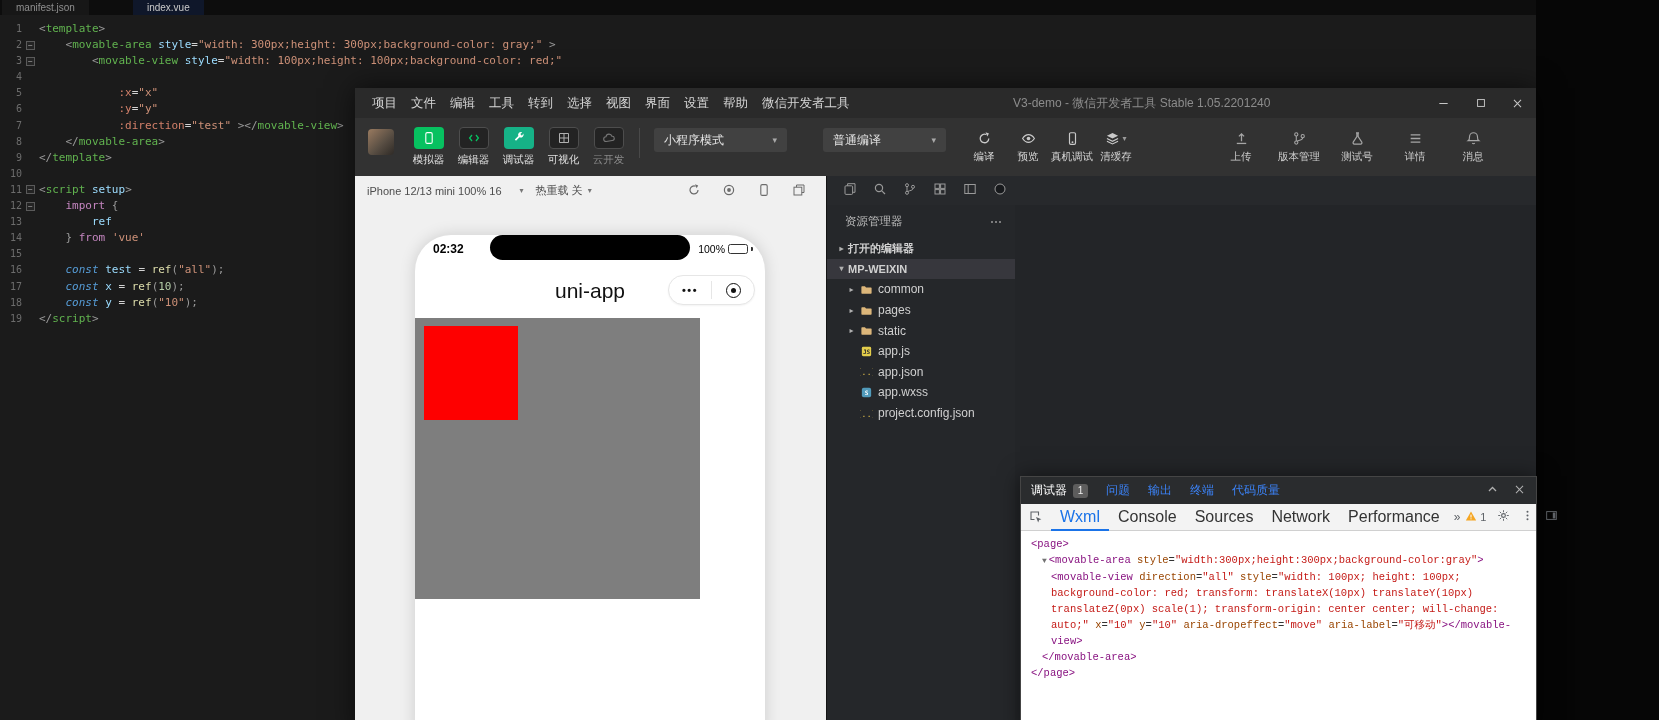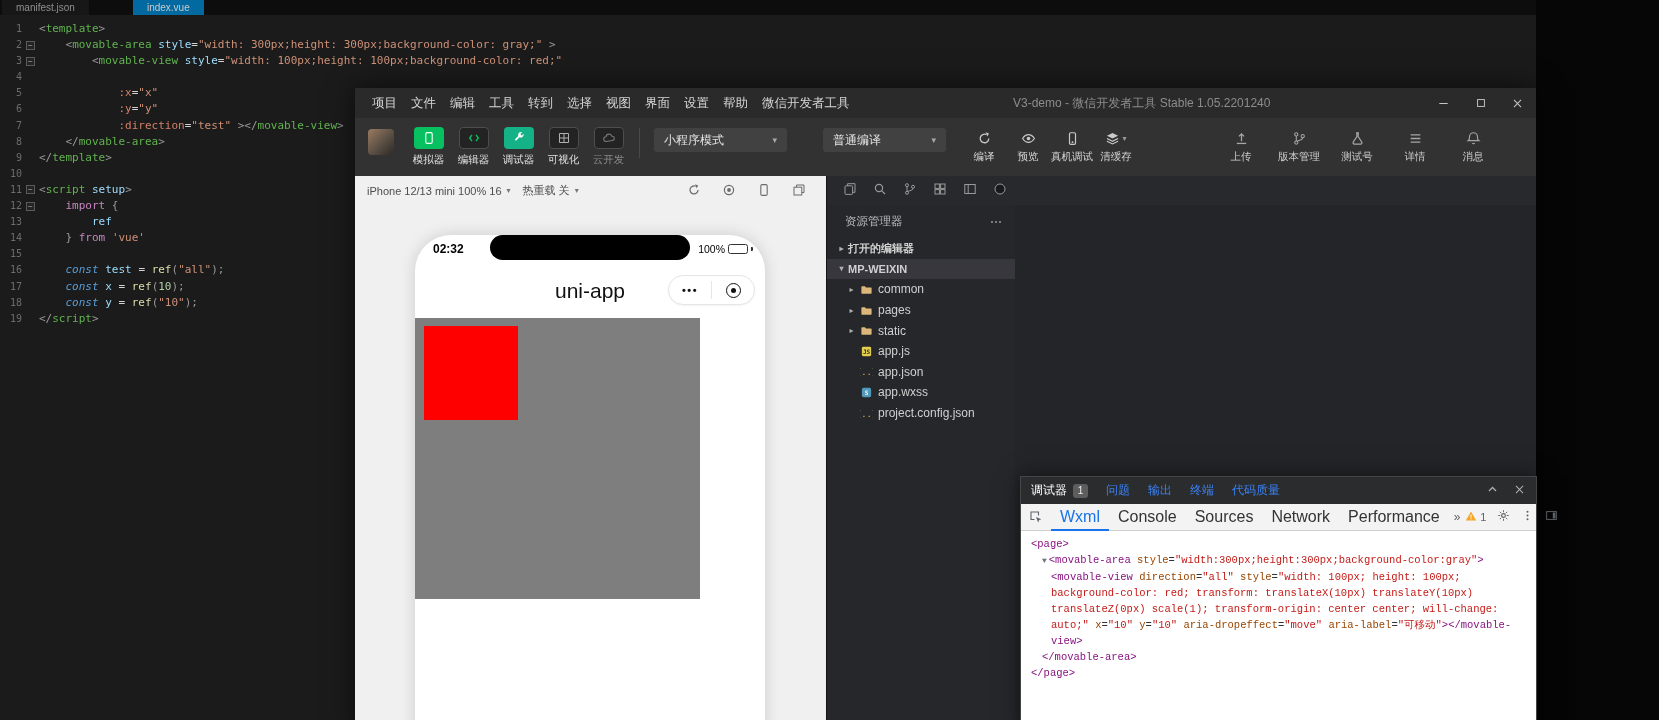--- a/index.html
+++ b/index.html
@@ -1,21 +1,21 @@
 <!DOCTYPE html>
 <html><head>
 <meta charset="utf-8">
 <style>
 *{margin:0;padding:0;box-sizing:border-box}
 html,body{width:1659px;height:720px;overflow:hidden;background:#060606;font-family:"Liberation Sans",sans-serif}
 .screen{position:relative;width:1659px;height:720px;background:#1b1b1b;overflow:hidden}
 
 .tabbar{position:absolute;left:0;top:0;width:1536px;height:15px;background:#0d0d0d;display:flex;z-index:1}
 .tab{height:15px;line-height:15px;padding:0 14px;font-size:10px;color:#8f8f8f;background:#171717;margin-left:2px;white-space:nowrap}
-.tab.active{background:#0369a1;color:#c9c9c9}
+.tab.active{background:#0f172a;color:#c9c9c9}
 .tab.gapped{margin-left:44px}
 .code{position:absolute;left:0;top:15px;width:1536px;height:705px;background:#1b1b1b;font-family:"DejaVu Sans Mono",monospace;font-size:11px;padding-top:6px;z-index:1}
 .cl{display:flex;height:16.1px;line-height:16.1px;white-space:pre}
 .cl .ln{width:22px;text-align:right;color:#6c6c6c;font-size:10px;flex:none}
 .cl .fd{width:17px;flex:none;display:flex;align-items:center;justify-content:center}
 .foldbox{width:9px;height:9px;border:1px solid #5a5a5a;color:#9a9a9a;font-size:8px;line-height:7px;text-align:center;background:#242424}
 .cl .ct{white-space:pre}
 .t-pn{color:#9a9a9a}.t-tag{color:#61b34f}.t-attr{color:#9cdcfe}.t-str{color:#ce9178}
 .t-vb{color:#d3806a}.t-kw{color:#c586c0}.t-kw2{color:#569cd6;font-style:italic}
 .t-id{color:#9cdcfe}.t-fn{color:#dcdcaa}.t-num{color:#b5cea8}.t-op{color:#d4d4d4}
@@ -48,21 +48,21 @@
 .abtn{width:44px;display:flex;flex-direction:column;align-items:center;color:#c9c9c9;cursor:default}
 .abtn .irow{height:16px;display:flex;align-items:center;gap:2px}
 .abtn .lbl{margin-top:4px;font-size:10.5px;color:#d4d4d4;white-space:nowrap}
 .abtn .tinycaret{font-size:8px;color:#9a9a9a}
 .rgroup{margin-left:auto;display:flex;gap:12px}
 .rgroup .abtn{width:46px;color:#a6a6a6}
 .rgroup .abtn .lbl{color:#cccccc}
 
 .simpane{position:absolute;left:0;top:88px;width:471px;height:557px;background:#f0f0f0}
 .simbar{height:29px;display:flex;align-items:center;font-size:11px;color:#4d4d4d;padding:0 12px}
-.simdev{display:flex;align-items:center;gap:5px;white-space:nowrap}
+.simdev{display:flex;align-items:center;gap:18px;white-space:nowrap}
 .simcaret{font-size:8px;color:#777}
 .hotreload{margin-left:12px;display:flex;align-items:center;gap:5px;white-space:nowrap}
 .simicons{margin-left:auto;display:flex;gap:21px;color:#6b6b6b;align-items:center;padding-right:8px}
 .phone{position:absolute;left:60px;top:59px;width:350px;height:498px;background:#fff;border-radius:36px 36px 0 0;box-shadow:0 0 16px rgba(0,0,0,.15)}
 .statusbar{position:relative;height:28px}
 .time{position:absolute;left:18px;top:7px;font-size:12px;font-weight:bold;color:#000}
 .notch{position:absolute;left:50%;transform:translateX(-50%);top:0;width:200px;height:25px;background:#000;border-radius:14px}
 .batt{position:absolute;right:12px;top:8px;display:flex;align-items:center;gap:3px;font-size:10.5px;color:#000}
 .battbody{width:20px;height:10px;border:1px solid #333;border-radius:2.5px;padding:1px}
 .battfill{width:100%;height:100%;background:#111;border-radius:1px}

